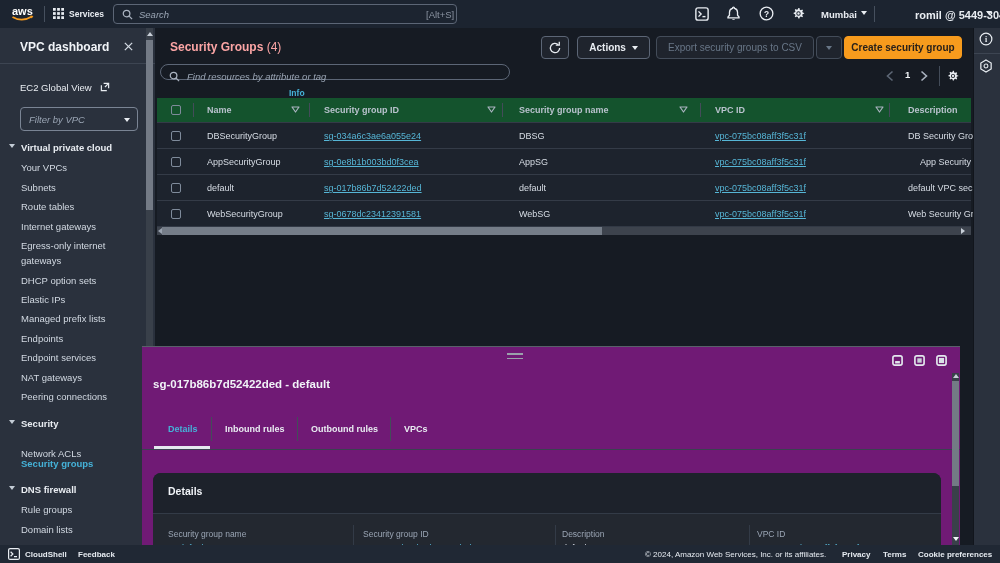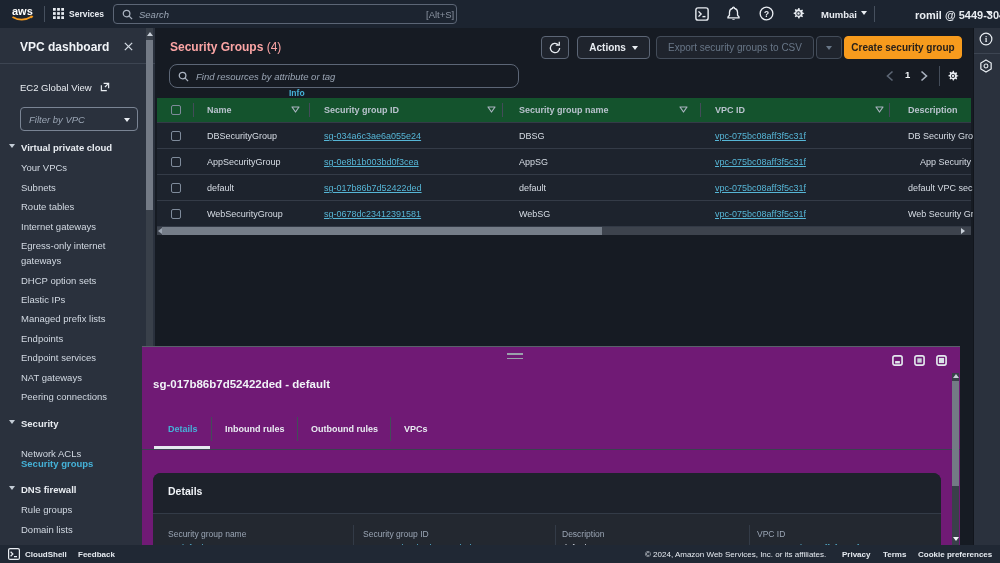--- a/index.html
+++ b/index.html
@@ -160,21 +160,21 @@
       <svg style="margin-top:4px;" width="14" height="14" viewBox="0 0 16 16">
         <path d="M13.3 8 a5.3 5.3 0 1 1 -1.6 -3.8" stroke="#e9edf2" stroke-width="1.5" fill="none"></path>
         <path d="M12.9 0.8 v4 h-4" fill="none" stroke="#e9edf2" stroke-width="1.5"></path>
       </svg>
     </div>
     <div class="btn" style="left:422px; top:8px; width:73px; line-height:21px;">Actions <span class="caret" style="margin-left:3px;"></span></div>
     <div class="btn" style="left:501px; top:8px; width:158px; line-height:21px; color:#687687; border-color:#434c59; font-weight:normal;">Export security groups to CSV</div>
     <div class="btn" style="left:661px; top:8px; width:26px; border-color:#434c59;"><span class="caret" style="margin-top:9px; border-top-color:#687687;"></span></div>
     <div class="btn" style="left:689px; top:8px; width:118px; line-height:21px; background:#f79b1d; border-color:#f79b1d; color:#27201a;">Create security group</div>
 
-    <div class="abs" style="left:14px; top:36px; width:350px; height:24px; border:1px solid #5c6676; border-radius:8px;">
+    <div class="abs" style="left:5px; top:36px; width:350px; height:16px; border:1px solid #5c6676; border-radius:8px;">
       <svg class="abs" style="left:8px; top:6px;" width="11" height="11" viewBox="0 0 12 12">
         <circle cx="5" cy="5" r="3.6" stroke="#aab3c0" stroke-width="1.4" fill="none"></circle>
         <line x1="7.8" y1="7.8" x2="11" y2="11" stroke="#aab3c0" stroke-width="1.4"></line>
       </svg>
       <div class="abs" style="left:26px; top:6px; color:#9aa5b4; font-size:9.5px; font-style:italic;">Find resources by attribute or tag</div>
     </div>
     <svg class="abs" style="left:730px; top:42px;" width="10" height="12" viewBox="0 0 10 12">
       <path d="M7.5 1.5 L2.5 6 L7.5 10.5" stroke="#5d6775" stroke-width="1.6" fill="none"></path>
     </svg>
     <div class="abs" style="left:750px; top:41px; color:#f1f4f8; font-size:9.5px; font-weight:bold;">1</div>

